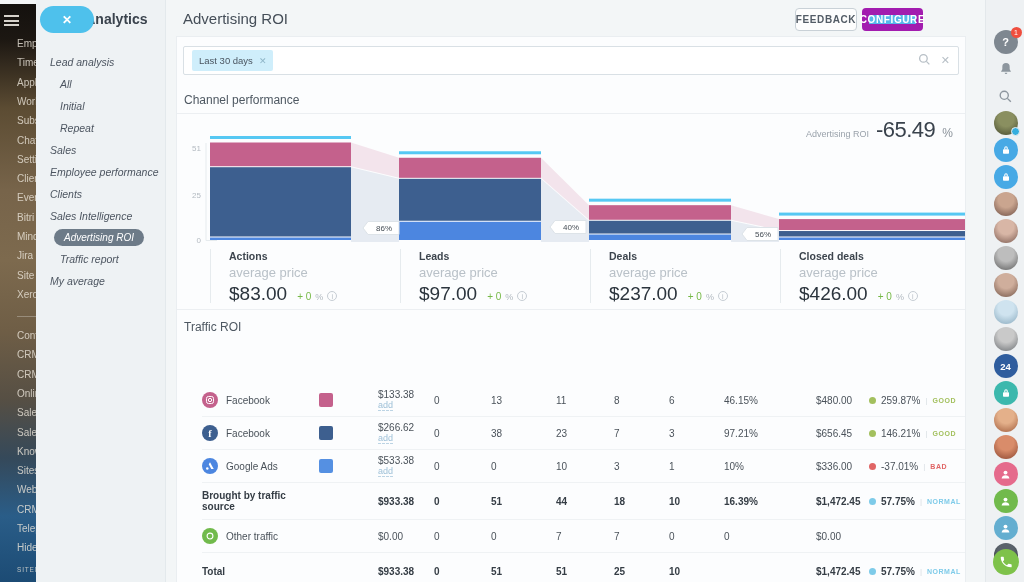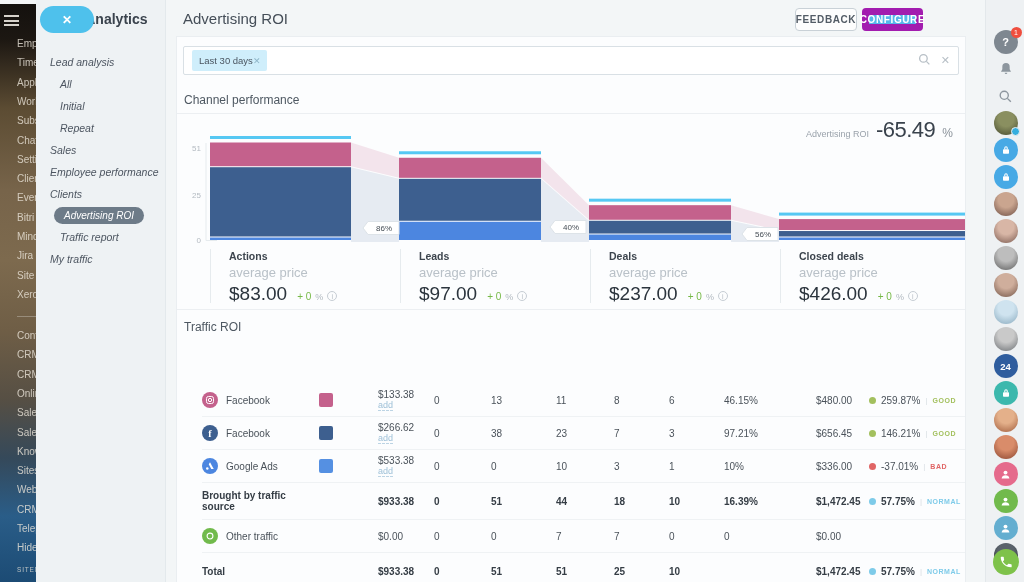--- a/index.html
+++ b/index.html
@@ -31,21 +31,21 @@
   .main { position:absolute; left:167px; top:0; width:818px; height:582px; background:#f3f6f7; }
   .page-title { position:absolute; left:16px; top:10px; font-size:15px; color:#454e58; }
   .btn { position:absolute; top:8px; height:23px; font-size:10px; font-weight:bold; letter-spacing:.6px;
     display:flex; align-items:center; justify-content:center; border-radius:4px; cursor:pointer; }
   .btn-feedback { right:128px; width:62px; background:#fdfdfd; border:1px solid #c9d1d7; color:#535c66; }
   .btn-configure { right:62px; width:61px; background:#55b7ea; color:#fff; border:7px solid #a21caf; }
 
   .panel { position:absolute; left:9px; top:36px; width:790px; height:546px; background:#fcfdfe; border:1px solid #eaeef1; border-bottom:none; overflow:hidden; }
 
   .filter-bar { position:absolute; left:6px; top:9px; width:776px; height:29px; background:#fff; border:1px solid #d9e0e5; border-radius:2px; display:flex; align-items:center; padding:0 8px; cursor:text; }
-  .chip { background:#cfeefb; border-radius:2px; font-size:9.5px; color:#4a5560; padding:5px 7px; display:flex; align-items:center; gap:0; }
+  .chip { background:#cfeefb; border-radius:2px; font-size:9.5px; color:#4a5560; padding:5px 7px; display:flex; align-items:center; gap:6px; }
   .chip .x { color:#8fb6c8; font-size:9px; cursor:pointer; }
   .filter-icons { margin-left:auto; display:flex; align-items:center; gap:10px; color:#b7bfc6; }
 
   .section-title { position:absolute; left:7px; font-size:12px; color:#4e5862; }
   .hline { position:absolute; left:0; width:790px; height:1px; background:#eceff2; }
 
   .roi-summary { position:absolute; right:12px; top:80px; display:flex; align-items:baseline; gap:7px; z-index:3; }
   .roi-summary .lbl { font-size:9px; color:#9aa2ab; }
   .roi-summary .val { font-size:22px; color:#39424c; letter-spacing:-.5px; }
   .roi-summary .unit { font-size:12px; color:#8a929a; }
@@ -133,23 +133,24 @@
   <div class="menu-panel">
     <div class="menu-title">CRM Analytics</div>
     <div class="menu-items" id="menu-items">
         <div class="menu-item ind0"><span>Lead analysis</span></div>
         <div class="menu-item ind1"><span>All</span></div>
         <div class="menu-item ind1"><span>Initial</span></div>
         <div class="menu-item ind1"><span>Repeat</span></div>
         <div class="menu-item ind0"><span>Sales</span></div>
         <div class="menu-item ind0"><span>Employee performance</span></div>
         <div class="menu-item ind0"><span>Clients</span></div>
+        <div class="menu-item ind0"><span>Sales Intelligence</span></div>
         <div class="menu-item ind1 active"><span>Advertising ROI</span></div>
         <div class="menu-item ind1"><span>Traffic report</span></div>
-        <div class="menu-item ind0"><span>My traffic</span></div>
+        <div class="menu-item ind0"><span>My average</span></div>
       </div>
   </div>
   <div class="close-pill">
       <span>✕</span>
     </div>
 
   <div class="main">
     <div class="page-title">Advertising ROI</div>
     <div class="btn btn-feedback">FEEDBACK</div>
     <div class="btn btn-configure">CONFIGURE</div>

